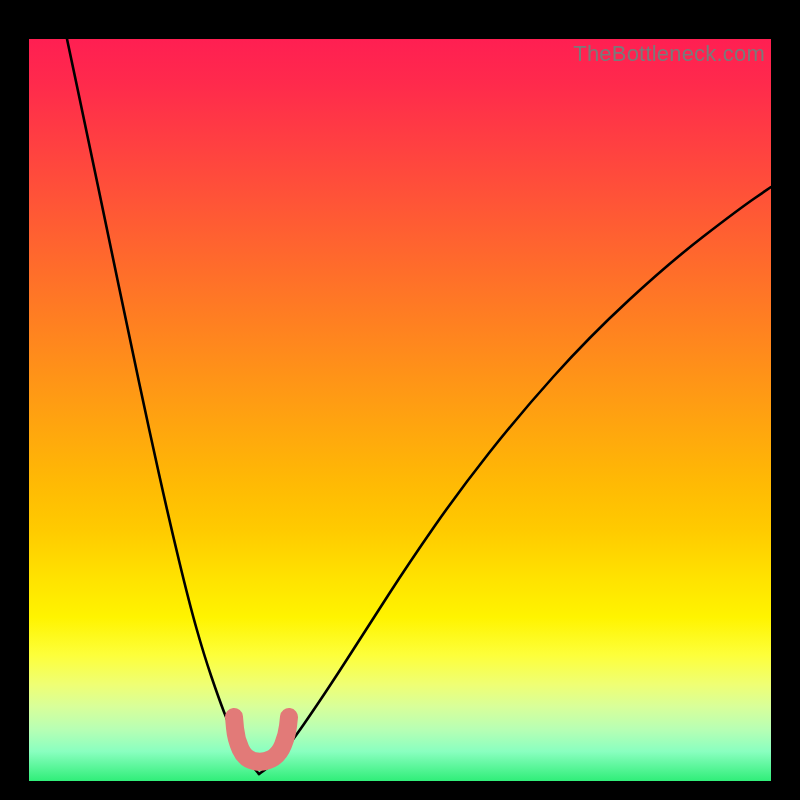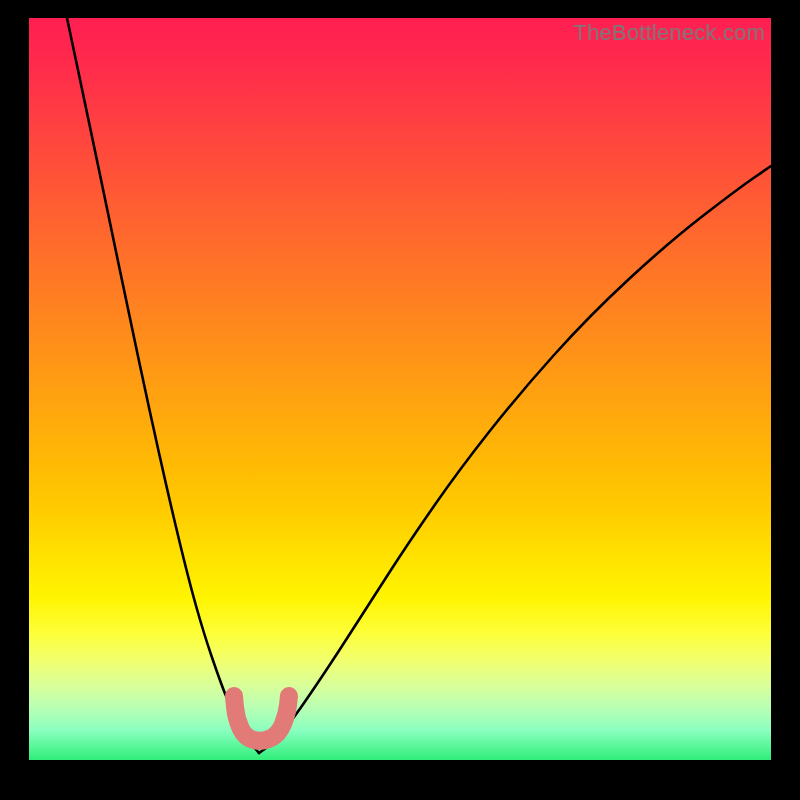--- a/index.html
+++ b/index.html
@@ -6,21 +6,21 @@
   html, body { width: 800px; height: 800px; overflow: hidden; background: #000; }
   .frame {
     position: relative;
     width: 800px;
     height: 800px;
     background: #000;
   }
   .plot-area {
     position: absolute;
     left: 29px;
-    top: 18px;
+    top: 39px;
     width: 742px;
     height: 742px;
     background: linear-gradient(
       to bottom,
       #ff1f52 0%,
       #ff2a4c 6%,
       #ff3a44 12%,
       #ff4a3c 18%,
       #ff5a34 24%,
       #ff6a2c 30%,

